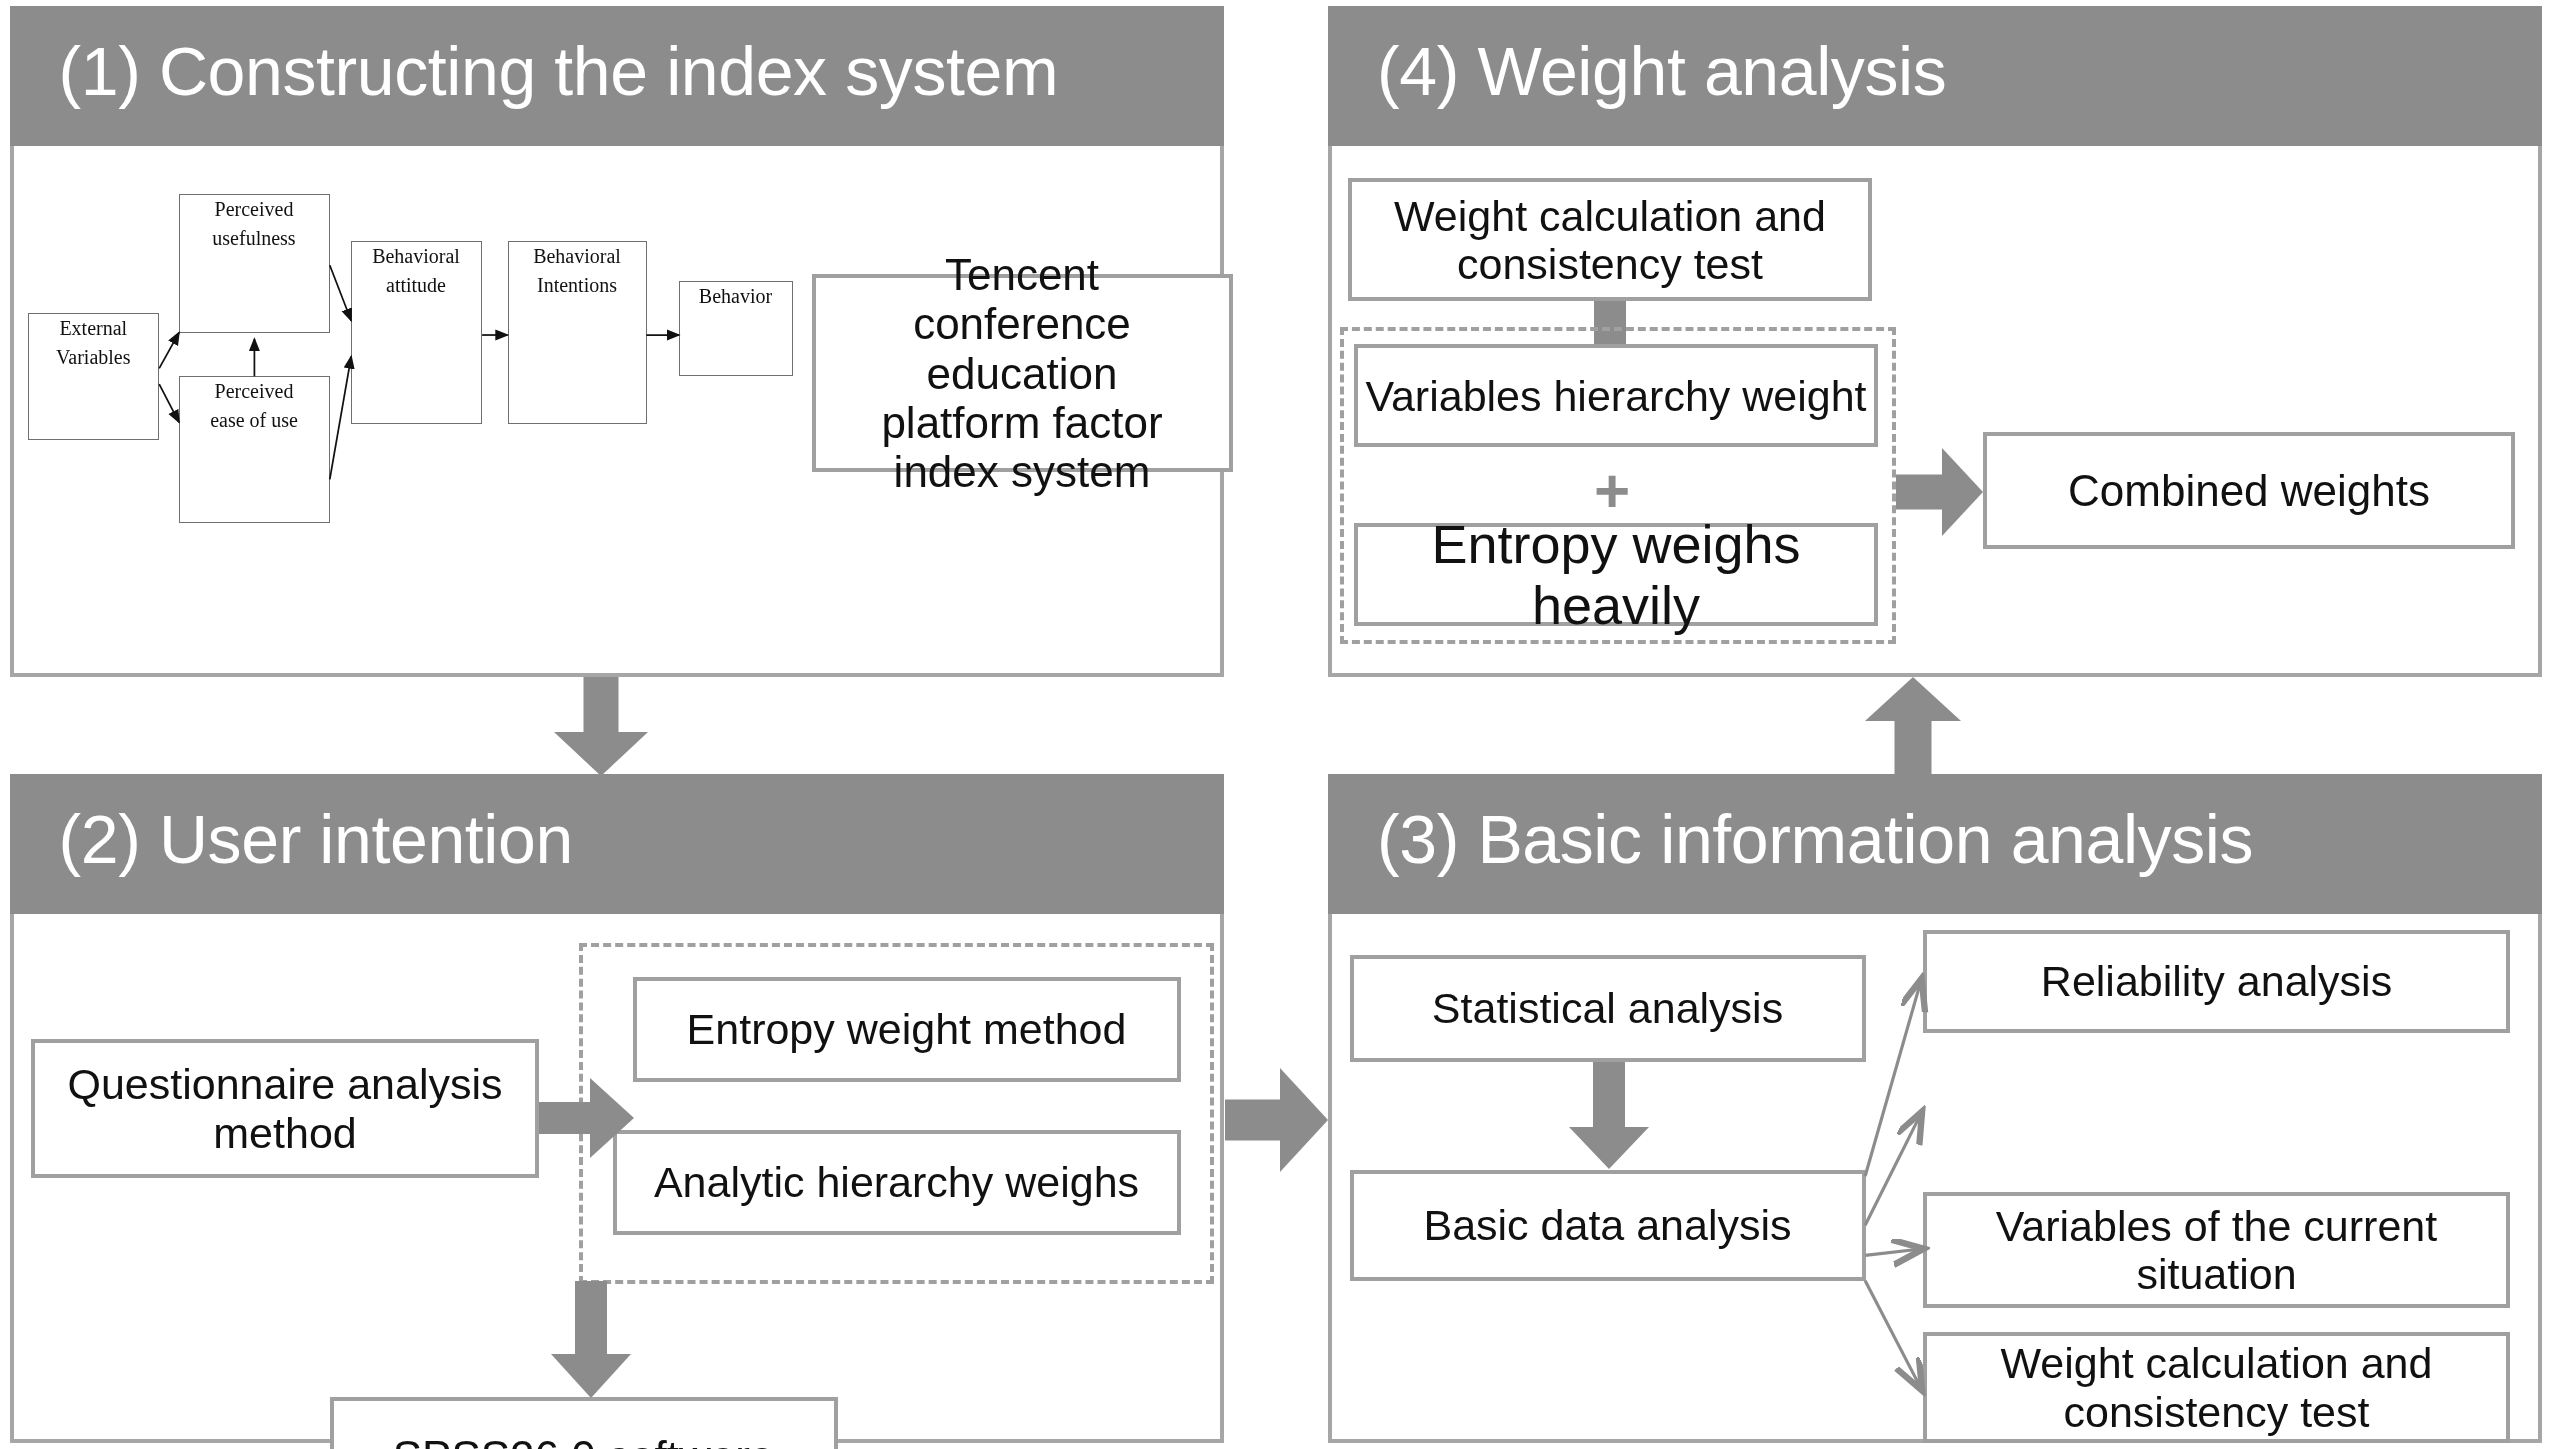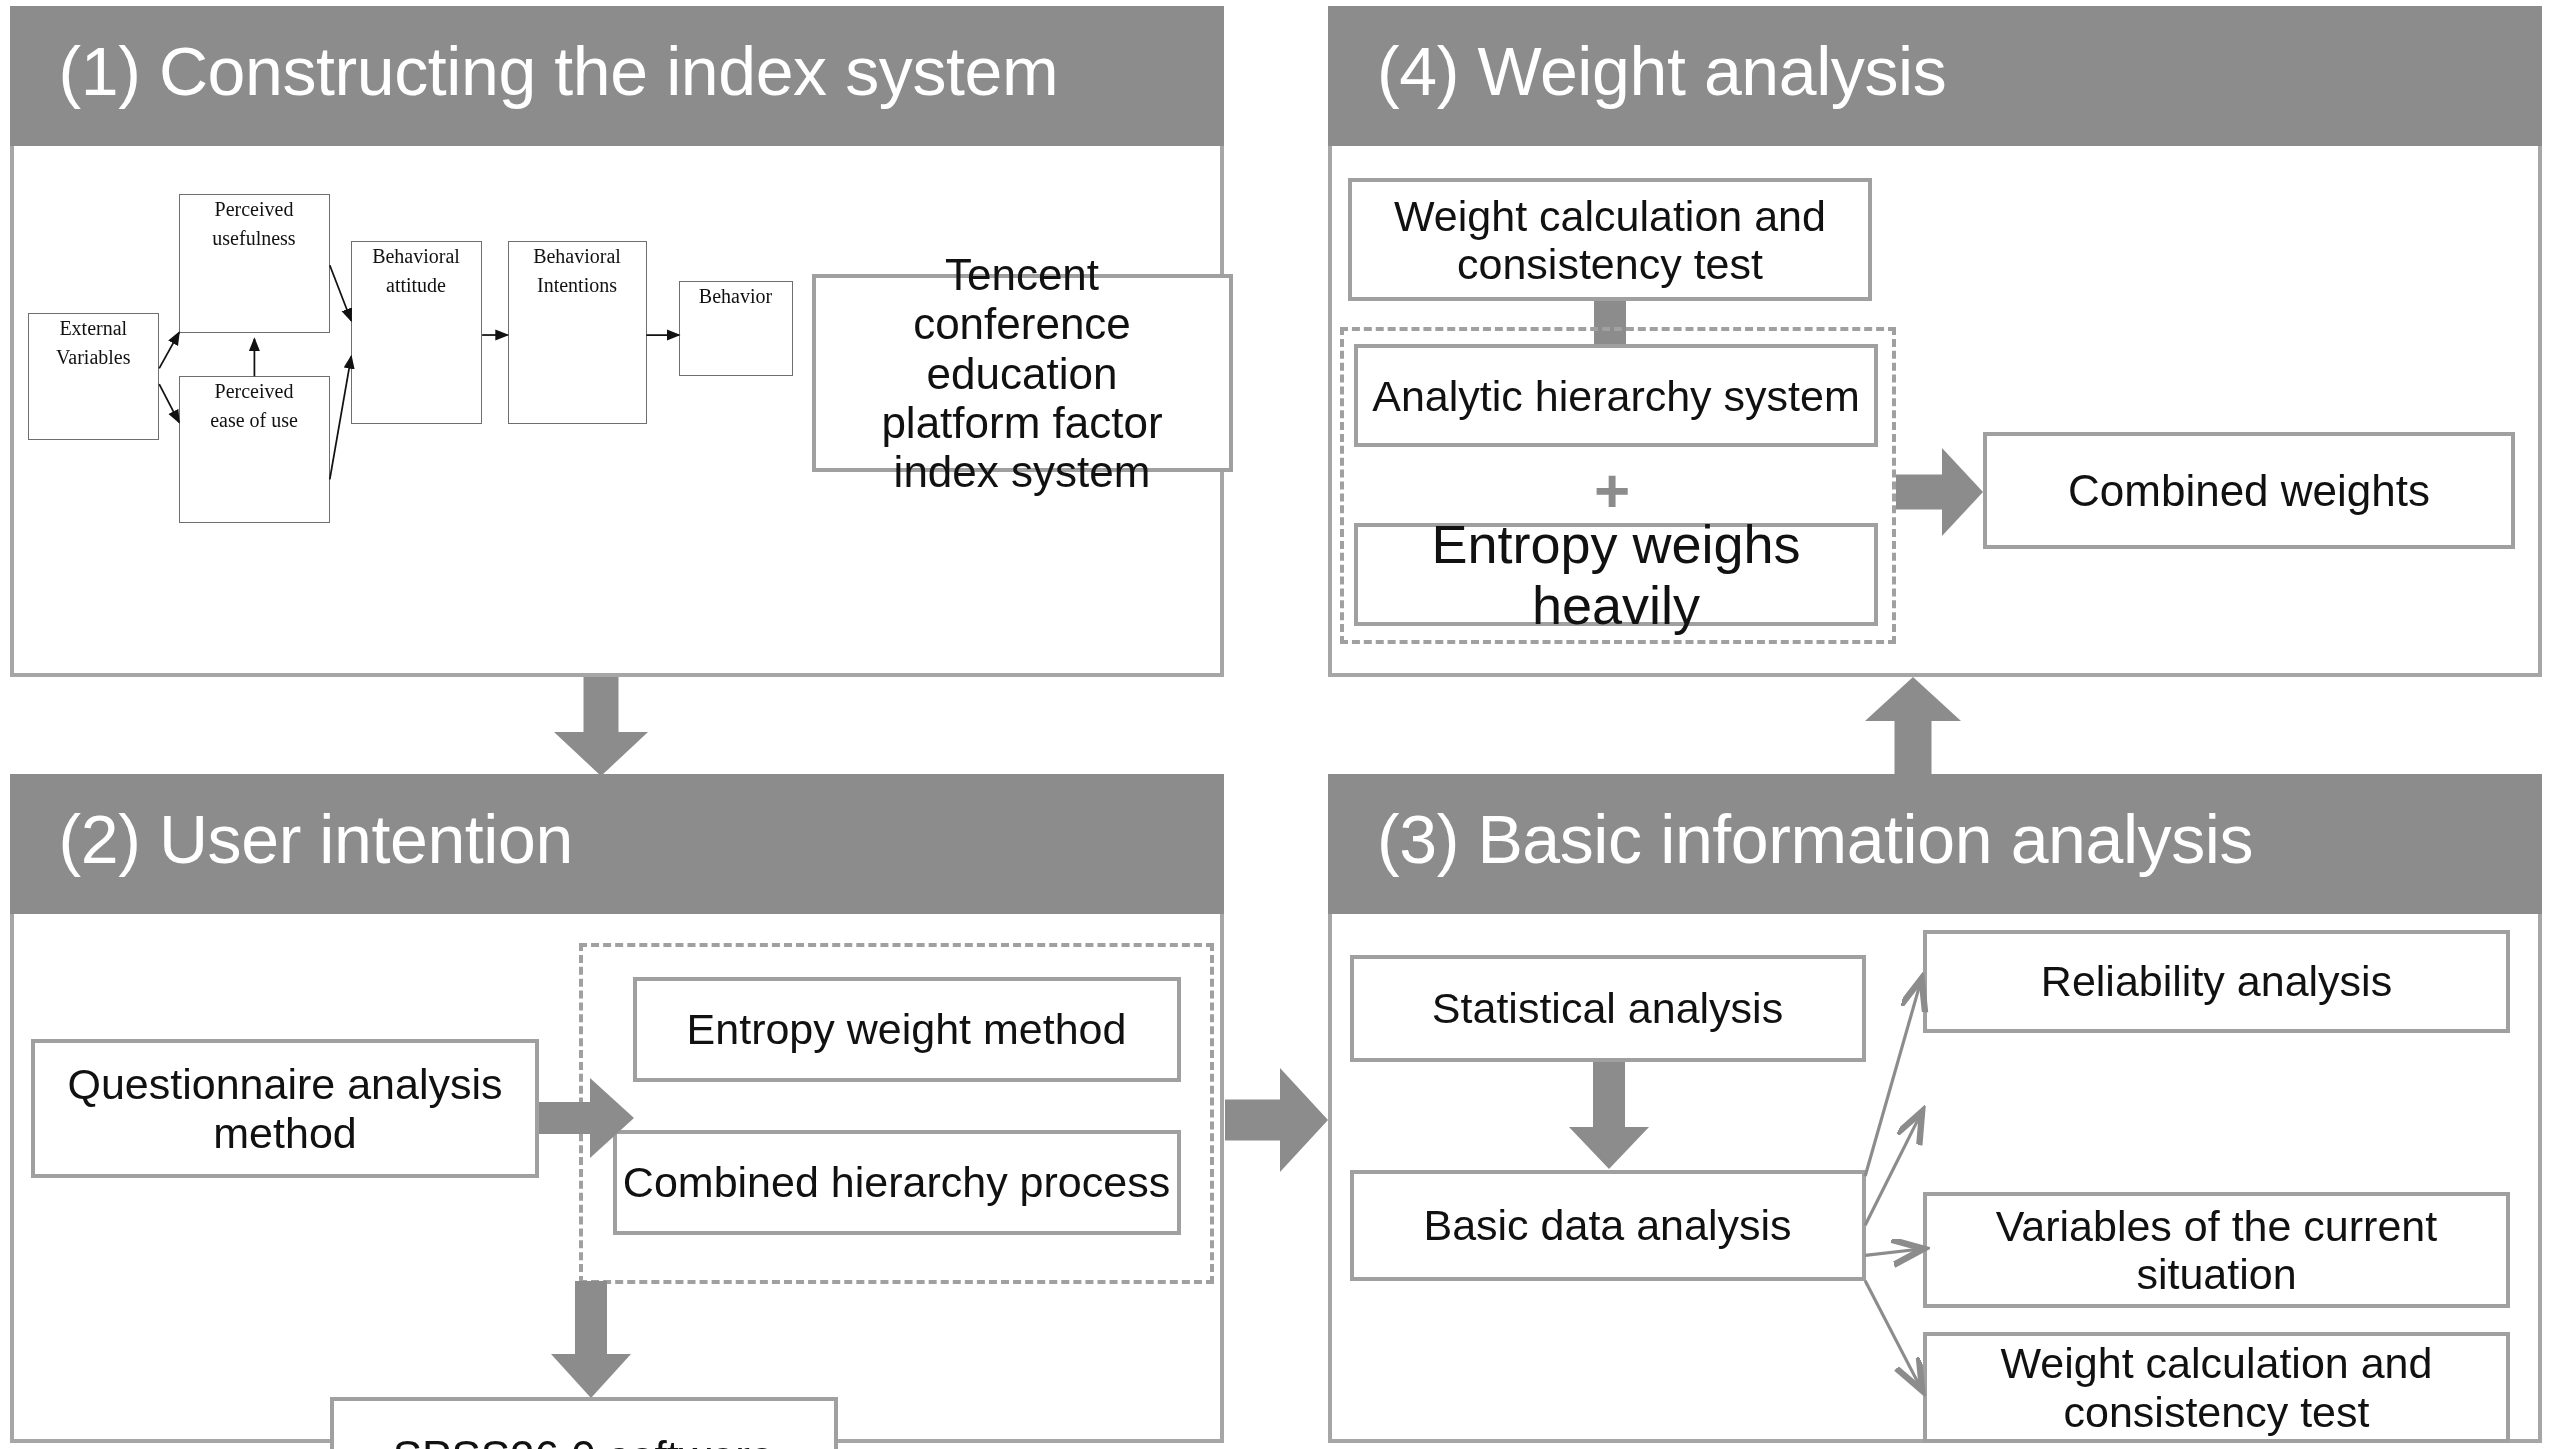--- a/index.html
+++ b/index.html
@@ -118,21 +118,21 @@
 
       <div class="box" style="left:17.5px;top:125px;width:508px;height:139px;font-size:43px;padding:0 19px;">
         <span>Questionnaire analysis method</span>
       </div>
 
       <div class="box" style="left:619px;top:63px;width:548px;height:105px;font-size:43px;">
         <span>Entropy weight method</span>
       </div>
 
       <div class="box" style="left:599px;top:216px;width:568px;height:105px;font-size:43px;">
-        <span>Combined hierarchy process</span>
+        <span>Analytic hierarchy weighs</span>
       </div>
 
       <div class="arrow-right" style="position:absolute;left:525px;top:163px;width:95px;height:81px;">
         <div class="shaft" style="width:52px;height:32px;"></div>
         <div class="head" style="border-top-width:40px;border-bottom-width:40px;border-left-width:44px;"></div>
       </div>
 
       <div class="arrow-down" style="position:absolute;left:537px;top:367px;width:81px;height:117px;">
         <div class="shaft" style="width:32px;height:73px;"></div>
         <div class="head" style="border-left-width:40px;border-right-width:40px;border-top-width:44px;"></div>
@@ -211,21 +211,21 @@
       </div>
 
       <div class="arrow-down" style="position:absolute;left:238px;top:155px;width:79px;height:102px;">
         <div class="shaft" style="width:32px;height:62px;"></div>
         <div class="head" style="border-left-width:40px;border-right-width:40px;border-top-width:40px;"></div>
       </div>
 
       <div class="dashed" style="left:8px;top:181px;width:556px;height:317px;"></div>
 
       <div class="box" style="left:22px;top:198px;width:524px;height:103px;font-size:43px;">
-        <span>Analytic hierarchy system</span>
+        <span>Variables hierarchy weight</span>
       </div>
 
       <div class="plus" style="left:262px;top:314px;">+</div>
 
       <div class="box" style="left:22px;top:377px;width:524px;height:103px;font-size:54px;">
         <span>Entropy weighs heavily</span>
       </div>
 
       <div class="arrow-right" style="position:absolute;left:564px;top:302px;width:87px;height:87px;">
         <div class="shaft" style="width:48px;height:35px;"></div>

